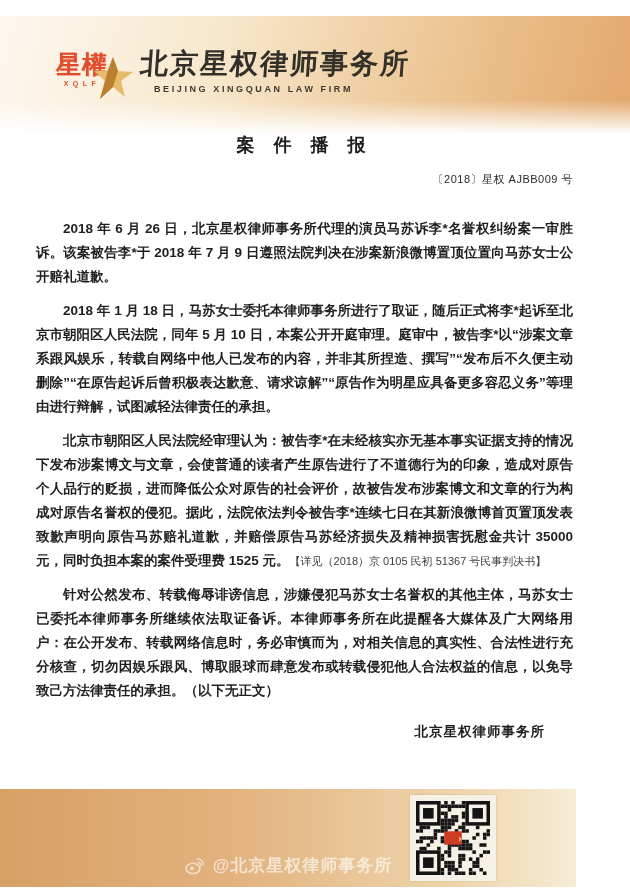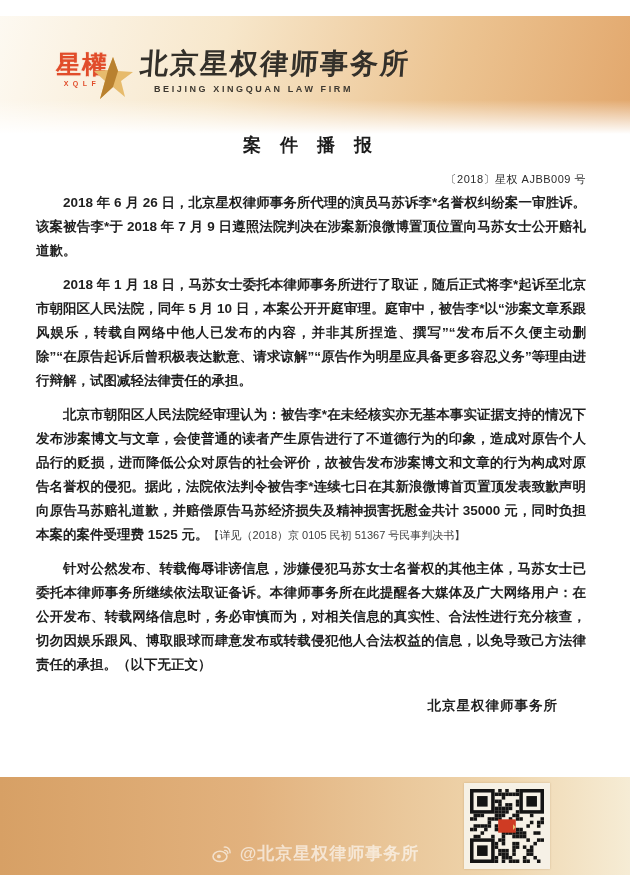--- a/index.html
+++ b/index.html
@@ -37,45 +37,46 @@
   .firm-cn{
     font-family:"Liberation Serif", serif;
     font-size:28px;font-weight:bold;color:#33302a;letter-spacing:2px;line-height:1.1;
     transform:skewX(-4deg);
   }
   .firm-en{
     font-size:9px;font-weight:bold;color:#3d3830;letter-spacing:2.6px;margin-top:4px;margin-left:6px;padding-left:8px;
   }
 
   
-  .content{position:relative;z-index:2;padding:118px 44px 0 36px;color:#1f1f1f;}
+  .content{position:relative;z-index:2;padding:118px 57px 0 36px;color:#1f1f1f;}
   .doc-title{
     text-align:center;font-size:18px;font-weight:bold;letter-spacing:7px;
     color:#1c1c1c;margin-top:15px;
   }
   .doc-number{
     text-align:right;font-size:11px;color:#2a2a2a;margin-top:15px;letter-spacing:.5px;
   }
-  .paras{margin-top:4px;}
+  .paras{margin-top:30px;}
   .paras p{
     margin:0 0 10px 0;font-size:13.5px;line-height:24px;font-weight:600;
     text-align:justify;text-indent:2em;color:#1f1f1f;
   }
   .judgment-ref{
     font-size:11px;font-weight:500;color:#3c3c3c;
   }
   .sign-block{
     margin-top:16px;text-align:right;padding-right:28px;
     font-size:13.5px;font-weight:600;line-height:26px;color:#1f1f1f;letter-spacing:1px;
   }
 
   
   .band-bottom{
-    position:absolute;left:0;bottom:16px;width:630px;height:98px;
+    position:absolute;left:0;bottom:4px;width:538px;height:98px;
     background:linear-gradient(90deg,#d7a065 0%,#e2b27e 40%,#efd6ae 80%,#f6ecd5 100%);
+    padding-left:38px;
   }
   .qr-card{
     position:absolute;top:6px;right:80px;width:86px;height:86px;
     background:#f6f1e6;display:flex;align-items:center;justify-content:center;
     box-shadow:0 0 2px rgba(120,80,30,.25);
   }
   .watermark{
     position:absolute;left:0;bottom:10px;width:100%;
     display:flex;align-items:center;justify-content:center;gap:7px;
     color:rgba(255,255,255,.62);font-size:17px;font-weight:bold;letter-spacing:1px;

